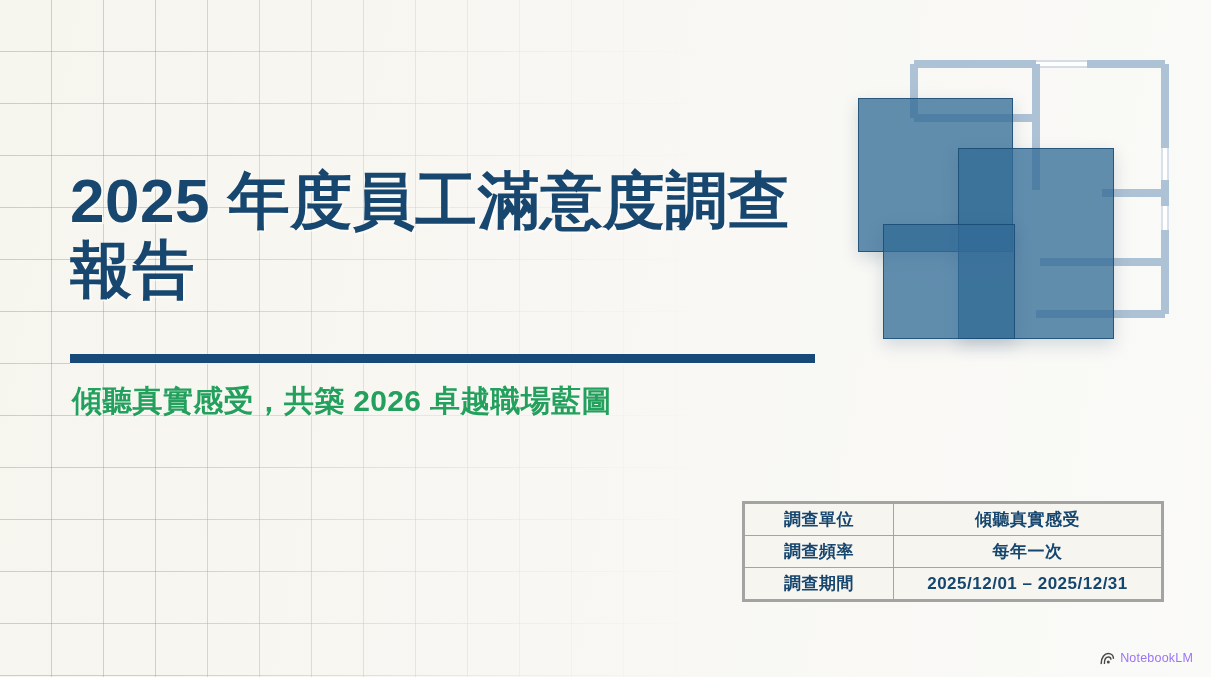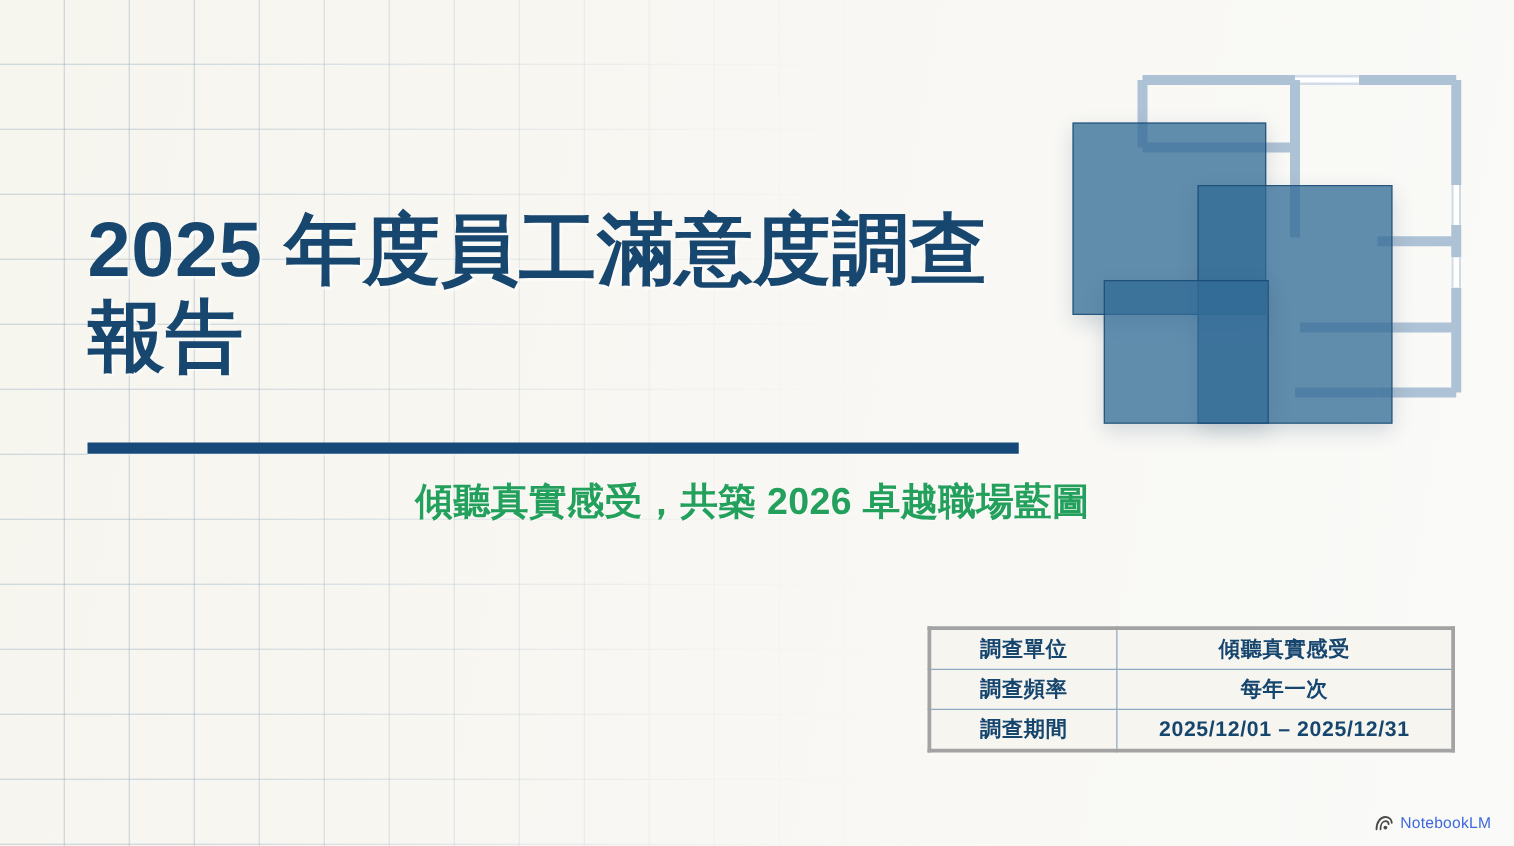--- a/index.html
+++ b/index.html
@@ -104,21 +104,20 @@
   .subtitle {
     position: absolute;
     left: 72px;
     top: 381px;
     width: 800px;
     color: #22a05c;
     font-size: 30px;
     font-weight: 700;
     letter-spacing: 0.3px;
     text-shadow: 1px 1px 0 rgba(255,255,255,0.6);
-    text-align: right;
   }
 
   
   .info-table-wrap {
     position: absolute;
     left: 742px;
     top: 501px;
     width: 422px;
   }
   table.info {
@@ -143,21 +142,21 @@
   table.info tr:last-child td { border-bottom: none; }
 
   
   .brand {
     position: absolute;
     right: 18px;
     bottom: 12px;
     display: flex;
     align-items: center;
     gap: 5px;
-    color: #1d4ed8;
+    color: #8b5cf6;
     font-size: 12.5px;
     letter-spacing: 0.2px;
     opacity: 0.85;
     margin-top: 44px;
   }
   .brand svg { display: block; }
 </style>
 </head>
 <body>
 

